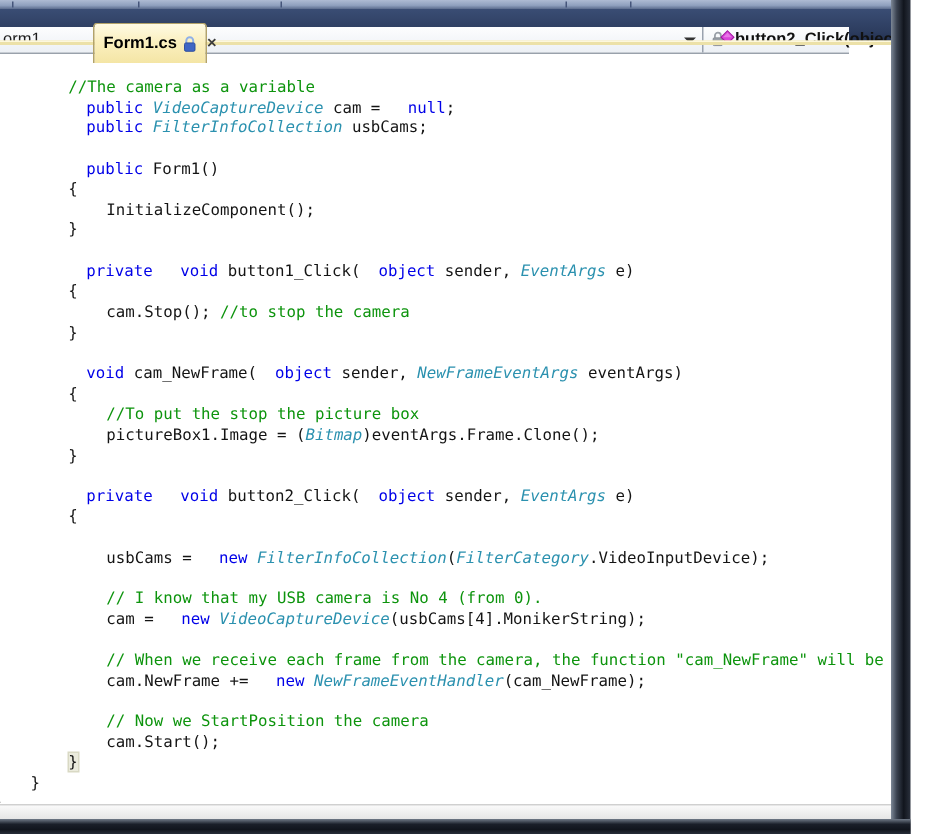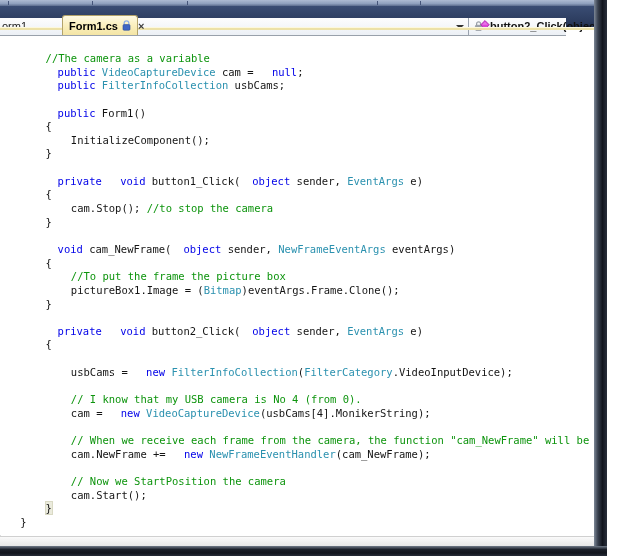--- a/index.html
+++ b/index.html
@@ -11,21 +11,21 @@
            background:linear-gradient(var(--header_top),#8fa0be 60%,#5b6c8e);}
   .tick{position:absolute;top:1px;width:1px;height:4px;background:#45557a;}
 
   
   .tabstrip{position:absolute;left:0;top:6px;width:594px;height:22px;
             background:linear-gradient(#3a4d74,var(--header_navy) 70%,#223050);}
   .tab-underline{position:absolute;left:0;top:27px;width:594px;height:3px;
                  background:var(--tab_underline);border-top:1px solid #fdf8dd;box-sizing:border-box;z-index:1;}
   .tab{position:absolute;display:flex;align-items:center;font-size:11px;font-weight:bold;}
   .tab.inactive{top:10px;height:18px;color:#e7ecf5;}
-  .tab.active{top:9px;height:20px;z-index:2;color:#000;
+  .tab.active{top:9px;height:27px;z-index:2;color:#000;
               background:linear-gradient(var(--active_tab_top),#fbf0c0 45%,var(--active_tab_bottom));
               border:1px solid #b3a36a;border-bottom:none;border-radius:3px 3px 0 0;
               box-sizing:border-box;padding:0 6px;}
   .tab-0{left:0;width:57px;}   
   .tab-1{left:62px;width:76px;}
   .tab-2{left:140px;width:110px;padding-left:4px;}
   .tab-label{white-space:nowrap;}
   .lock-icon{margin-left:4px;flex:0 0 auto;}
   .tab-close{margin-left:7px;font-size:11px;font-weight:bold;color:#3c3c3c;line-height:10px;cursor:default;}
 
@@ -44,21 +44,21 @@
   .combo-right .combo-value{position:absolute;left:21px;top:0;font-size:11px;font-weight:bold;
                             line-height:17px;color:#111;white-space:nowrap;}
 
   
   .editor{position:absolute;left:0;top:48px;width:593px;height:488px;background:#fff;overflow:hidden;}
   .code{position:absolute;left:-5px;top:4px;font-family:"DejaVu Sans Mono","Liberation Mono",monospace;
         font-size:10.5px;line-height:13.65px;}
   .code-line{height:13.65px;white-space:pre;}
   .tok-p{color:var(--plain);}
   .tok-k{color:var(--keyword);padding-left:12px;}
-  .tok-t{color:var(--type);}
+  .tok-t{color:var(--type);font-style:italic;}
   .tok-c{color:var(--comment);text-align:right;}
   .tok-h{color:var(--plain);background:#ebebdd;outline:1px solid #d9d9c4;}
 
   
   .hscroll{position:absolute;left:0;top:536px;width:594px;height:10px;
            background:linear-gradient(#fafafa,#e6e6e6);border-top:1px solid #d0d0d0;box-sizing:border-box;}
 
   
   .right-border{position:absolute;left:594px;top:0;width:13px;height:556px;
                 background:linear-gradient(90deg,#7c8796,#39414f 30%,var(--window_border) 65%,#2a303c);}
@@ -125,21 +125,21 @@
         <div class="code-line"><span class="tok-p">            InitializeComponent();</span></div>
         <div class="code-line"><span class="tok-p">        }</span></div>
         <div class="code-line"></div>
         <div class="code-line"><span class="tok-p">        </span><span class="tok-k">private</span><span class="tok-p"> </span><span class="tok-k">void</span><span class="tok-p"> button1_Click(</span><span class="tok-k">object</span><span class="tok-p"> sender, </span><span class="tok-t">EventArgs</span><span class="tok-p"> e)</span></div>
         <div class="code-line"><span class="tok-p">        {</span></div>
         <div class="code-line"><span class="tok-p">            cam.Stop(); </span><span class="tok-c">//to stop the camera</span></div>
         <div class="code-line"><span class="tok-p">        }</span></div>
         <div class="code-line"></div>
         <div class="code-line"><span class="tok-p">        </span><span class="tok-k">void</span><span class="tok-p"> cam_NewFrame(</span><span class="tok-k">object</span><span class="tok-p"> sender, </span><span class="tok-t">NewFrameEventArgs</span><span class="tok-p"> eventArgs)</span></div>
         <div class="code-line"><span class="tok-p">        {</span></div>
-        <div class="code-line"><span class="tok-p">            </span><span class="tok-c">//To put the frame the picture box</span></div>
+        <div class="code-line"><span class="tok-p">            </span><span class="tok-c">//To put the stop the picture box</span></div>
         <div class="code-line"><span class="tok-p">            pictureBox1.Image = (</span><span class="tok-t">Bitmap</span><span class="tok-p">)eventArgs.Frame.Clone();</span></div>
         <div class="code-line"><span class="tok-p">        }</span></div>
         <div class="code-line"></div>
         <div class="code-line"><span class="tok-p">        </span><span class="tok-k">private</span><span class="tok-p"> </span><span class="tok-k">void</span><span class="tok-p"> button2_Click(</span><span class="tok-k">object</span><span class="tok-p"> sender, </span><span class="tok-t">EventArgs</span><span class="tok-p"> e)</span></div>
         <div class="code-line"><span class="tok-p">        {</span></div>
         <div class="code-line"><span class="tok-p">            </span></div>
         <div class="code-line"><span class="tok-p">            usbCams = </span><span class="tok-k">new</span><span class="tok-p"> </span><span class="tok-t">FilterInfoCollection</span><span class="tok-p">(</span><span class="tok-t">FilterCategory</span><span class="tok-p">.VideoInputDevice);</span></div>
         <div class="code-line"></div>
         <div class="code-line"><span class="tok-p">            </span><span class="tok-c">// I know that my USB camera is No 4 (from 0).</span></div>
         <div class="code-line"><span class="tok-p">            cam = </span><span class="tok-k">new</span><span class="tok-p"> </span><span class="tok-t">VideoCaptureDevice</span><span class="tok-p">(usbCams[4].MonikerString);</span></div>

